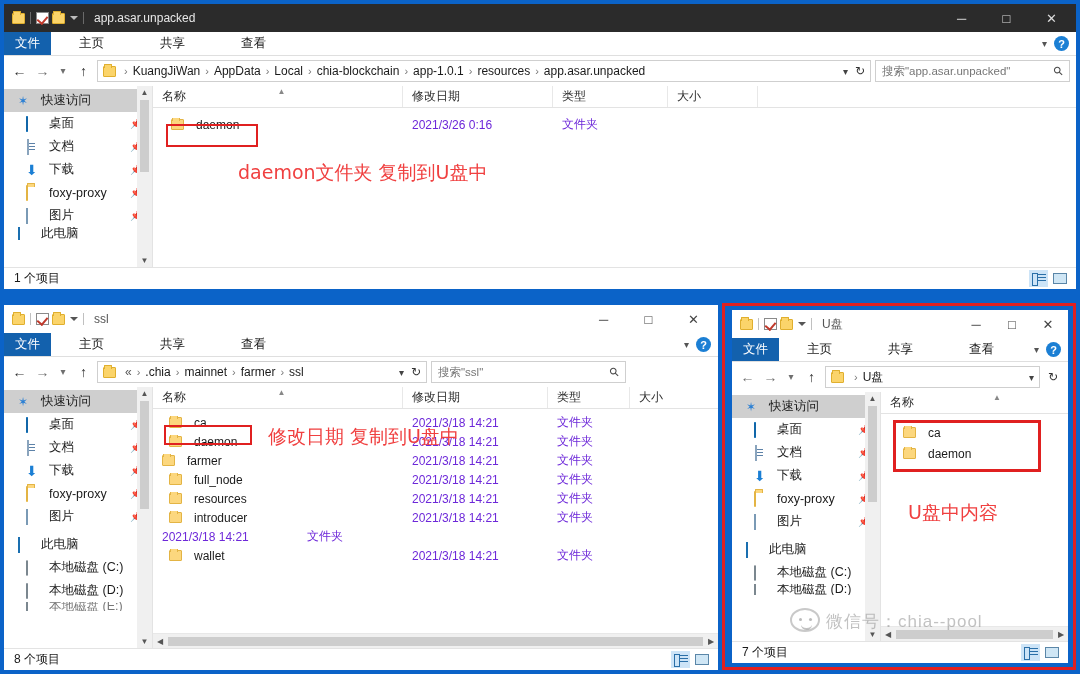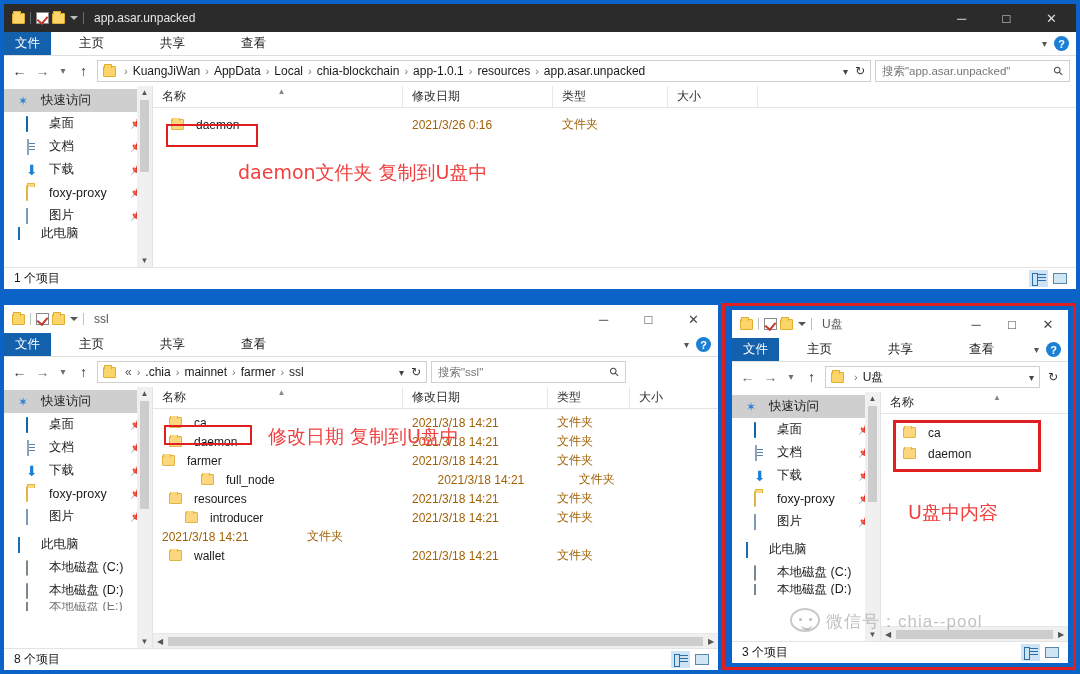--- a/index.html
+++ b/index.html
@@ -89,21 +89,21 @@
 
   .files{flex:1;display:flex;flex-direction:column;min-width:0;border-left:1px solid #e3e3e3;position:relative;}
   .colhdr{height:22px;display:flex;align-items:stretch;border-bottom:1px solid #e3e3e3;background:#fff;flex:none;font-size:12px;color:#2c2c2c;}
   .col{display:flex;align-items:center;padding-left:9px;border-right:1px solid #e8e8e8;position:relative;}
   .col .sortmark{position:absolute;left:50%;top:1px;font-size:8px;color:#888;}
   .rows{flex:1;overflow:hidden;position:relative;}
   .row{height:19px;display:flex;align-items:center;font-size:12px;color:#1a1a1a;}
   .cell{padding-left:9px;display:flex;align-items:center;gap:12px;overflow:hidden;white-space:nowrap;}
   .fldr{width:13px;height:11px;background:#fcd77e;border:1px solid #e3b444;border-radius:1px;position:relative;flex:none;}
   .fldr:before{content:"";position:absolute;top:-3px;left:0;width:6px;height:3px;background:#fcd77e;border:1px solid #e3b444;border-bottom:none;border-radius:1px 1px 0 0;}
-  .cell.dim{color:#a16207;}
+  .cell.dim{color:#6d28d9;}
 
   
   .statusbar{height:22px;border-top:1px solid #e3e3e3;display:flex;align-items:center;padding-left:10px;font-size:12px;color:#1a1a1a;background:#fff;flex:none;}
   .viewbtns{margin-left:auto;display:flex;gap:2px;padding-right:7px;}
   .vbtn{width:19px;height:17px;display:flex;align-items:center;justify-content:center;}
   .vbtn.on{background:#cde4f7;}
   .vb-details{width:14px;height:11px;position:relative;}
   .vb-details:before{content:"";position:absolute;left:0;top:0;width:4px;height:11px;border:1px solid #2a6fa8;}
   .vb-details:after{content:"";position:absolute;right:0;top:1px;width:8px;height:1px;background:#2a6fa8;box-shadow:0 3px 0 #2a6fa8,0 6px 0 #2a6fa8;}
   .vb-icons{width:14px;height:11px;background:#cfe6f5;border:1px solid #5a86a8;}
@@ -427,39 +427,39 @@
           <div class="row">
             <span class="cell" style="width: 250px; ">
               <span class="fldr"></span>
               <span>farmer</span>
             </span>
             <span class="cell dim" style="width: 145px;">2021/3/18 14:21</span>
             <span class="cell dim" style="width: 82px;">文件夹</span>
             <span class="cell dim" style="width: 70px;"></span>
           </div>
           <div class="row">
-            <span class="cell" style="width: 250px; padding-left: 16px; margin-left: 32px;">
+            <span class="cell" style="width: 250px; padding-left: 16px;">
               <span class="fldr"></span>
               <span>full_node</span>
             </span>
             <span class="cell dim" style="width: 145px;">2021/3/18 14:21</span>
             <span class="cell dim" style="width: 82px;">文件夹</span>
             <span class="cell dim" style="width: 70px;"></span>
           </div>
           <div class="row">
             <span class="cell" style="width: 250px; padding-left: 16px;">
               <span class="fldr"></span>
               <span>resources</span>
             </span>
             <span class="cell dim" style="width: 145px;">2021/3/18 14:21</span>
             <span class="cell dim" style="width: 82px;">文件夹</span>
             <span class="cell dim" style="width: 70px;"></span>
           </div>
           <div class="row">
-            <span class="cell" style="width: 250px; padding-left: 32px;">
+            <span class="cell" style="width: 250px; padding-left: 16px;">
               <span class="fldr"></span>
               <span>introducer</span>
             </span>
             <span class="cell dim" style="width: 145px;">2021/3/18 14:21</span>
             <span class="cell dim" style="width: 82px;">文件夹</span>
             <span class="cell dim" style="width: 70px;"></span>
           </div>
           <div class="row">
             <span class="cell dim" style="width: 145px;">2021/3/18 14:21</span>
             <span class="cell dim" style="width: 82px;">文件夹</span>
@@ -623,21 +623,21 @@
         </div>
       <div class="hscroll">
         <span class="hs-l">◀</span>
         <span class="hs-thumb" style="flex:1;"></span>
         <span class="hs-r">▶</span>
       </div>
     </div>
   </div>
 
   <div class="statusbar">
-    <span>3 个项目</span>
+    <span>7 个项目</span>
     <span class="viewbtns">
       <span class="vbtn on">
           <span class="vb-details"></span>
         </span>
       <span class="vbtn">
           <span class="vb-icons"></span>
         </span>
     </span>
   </div>
 </div>

